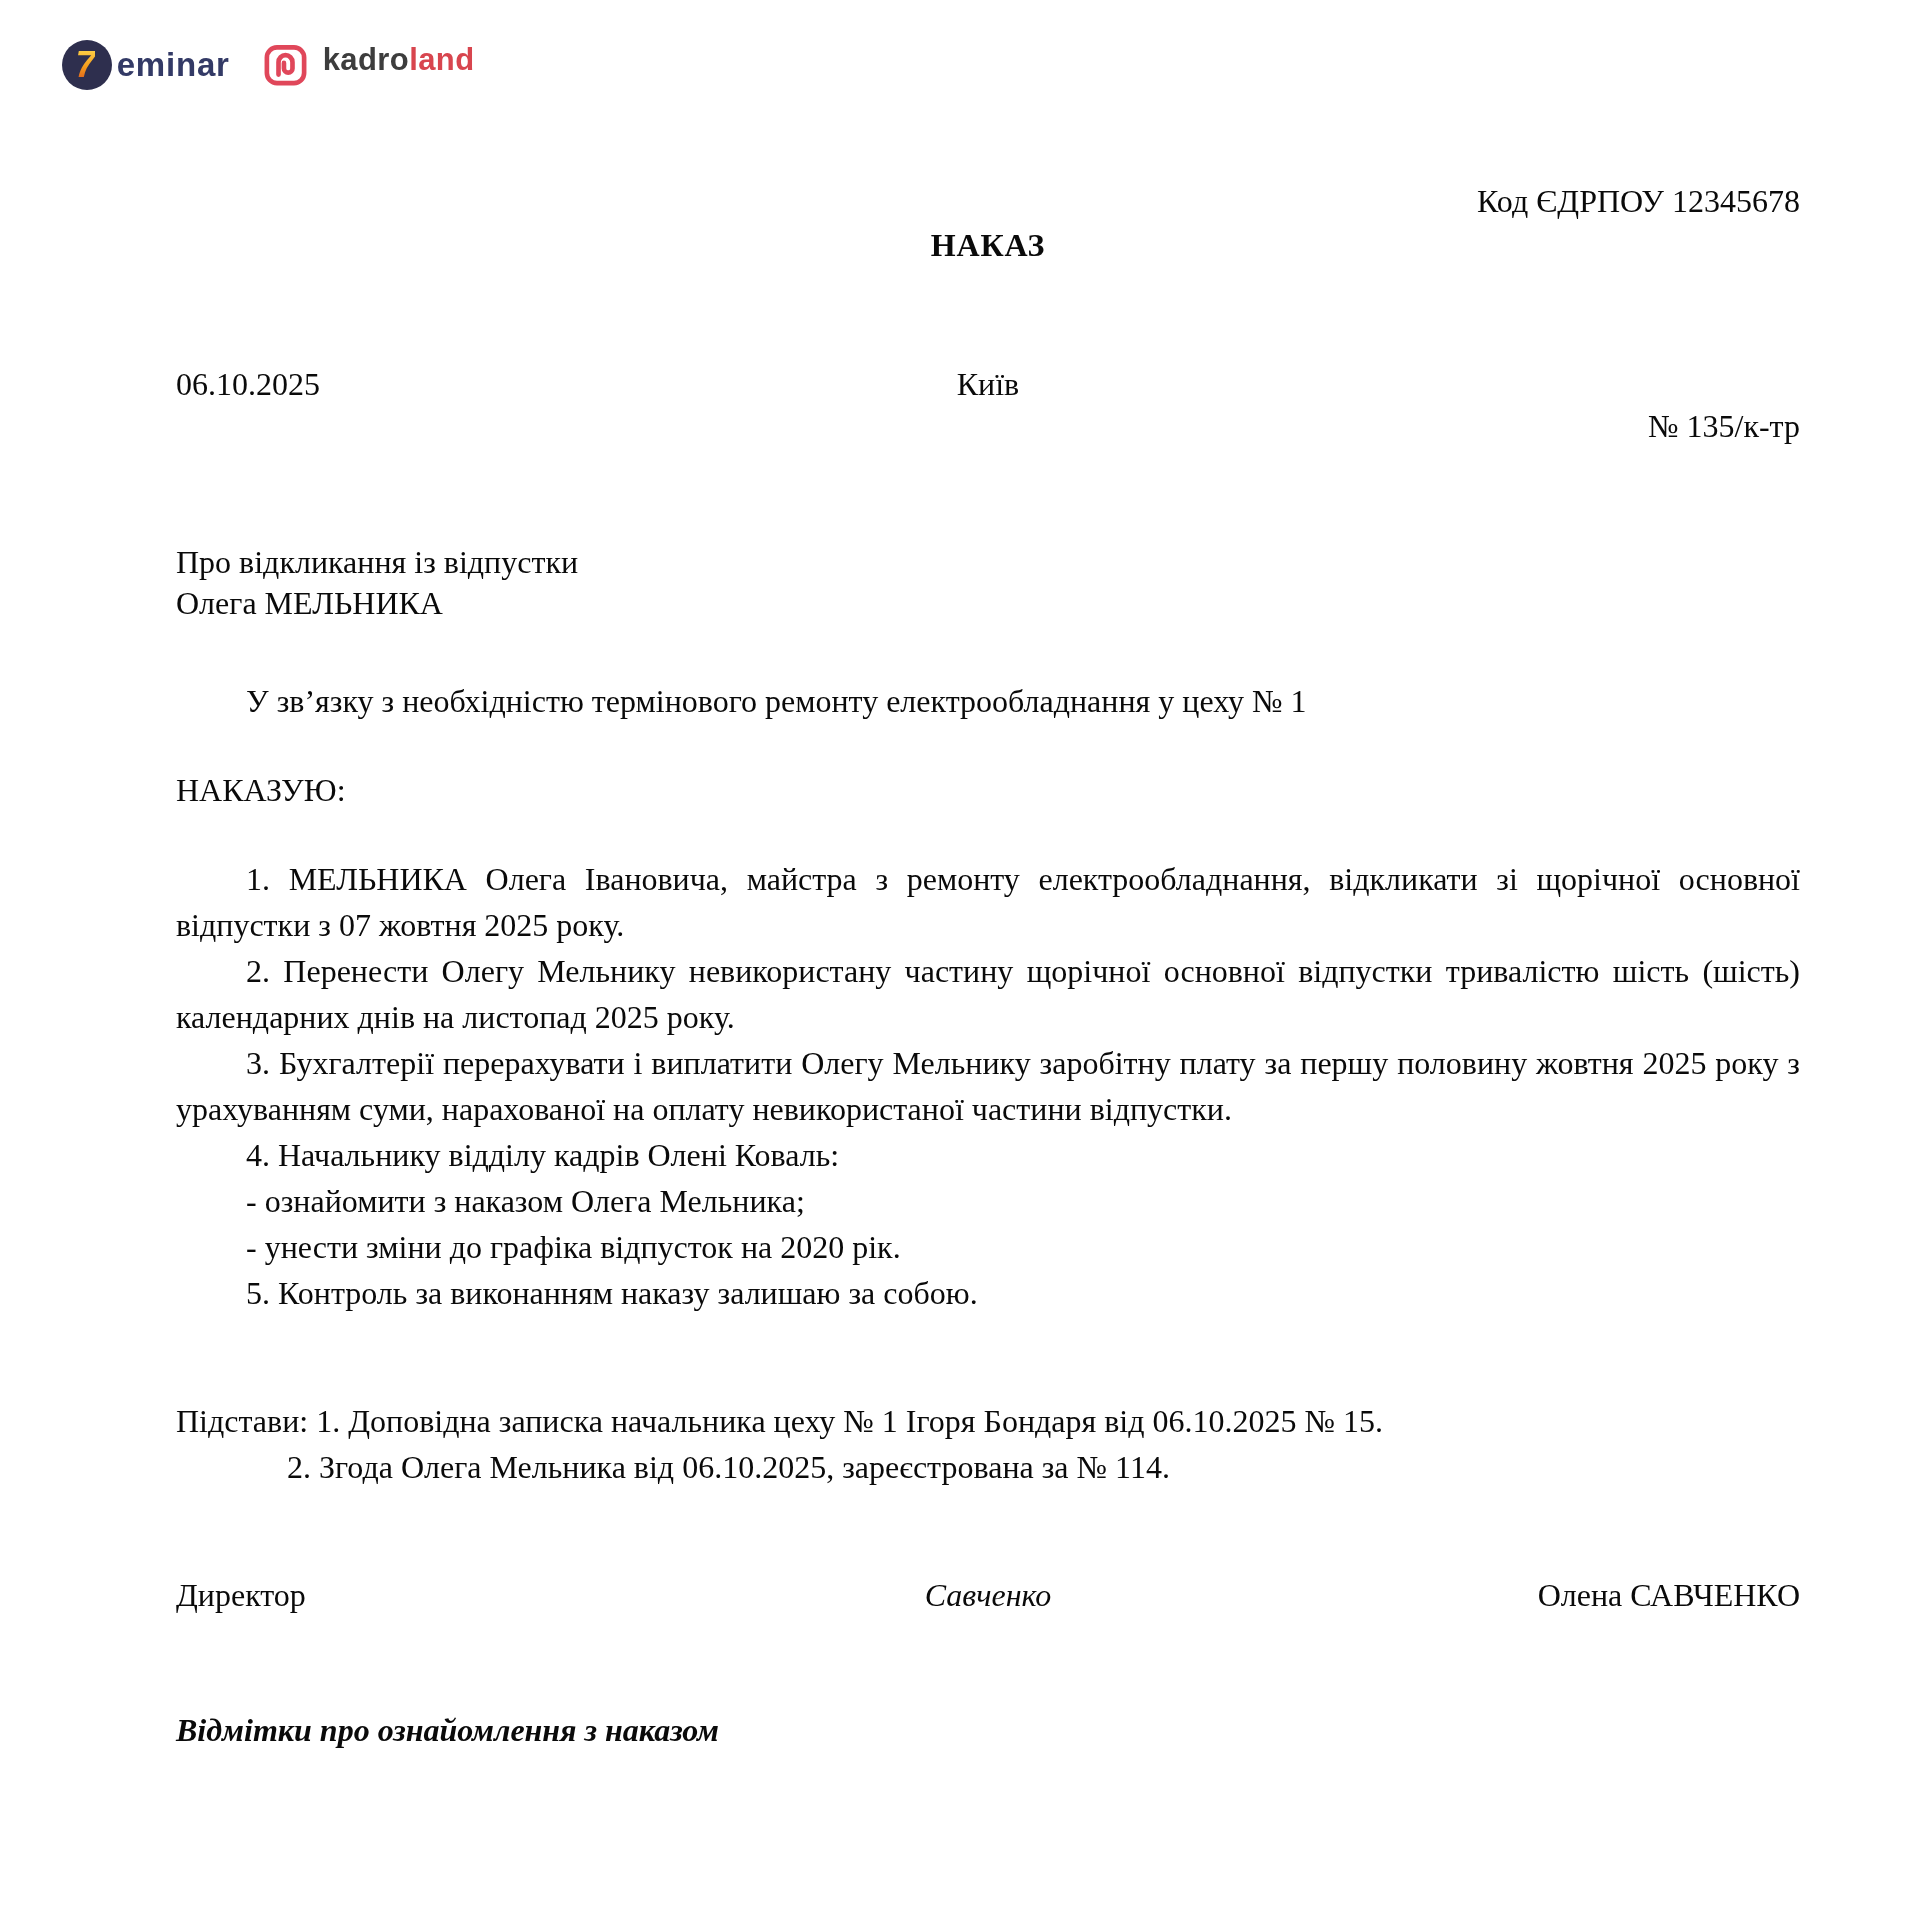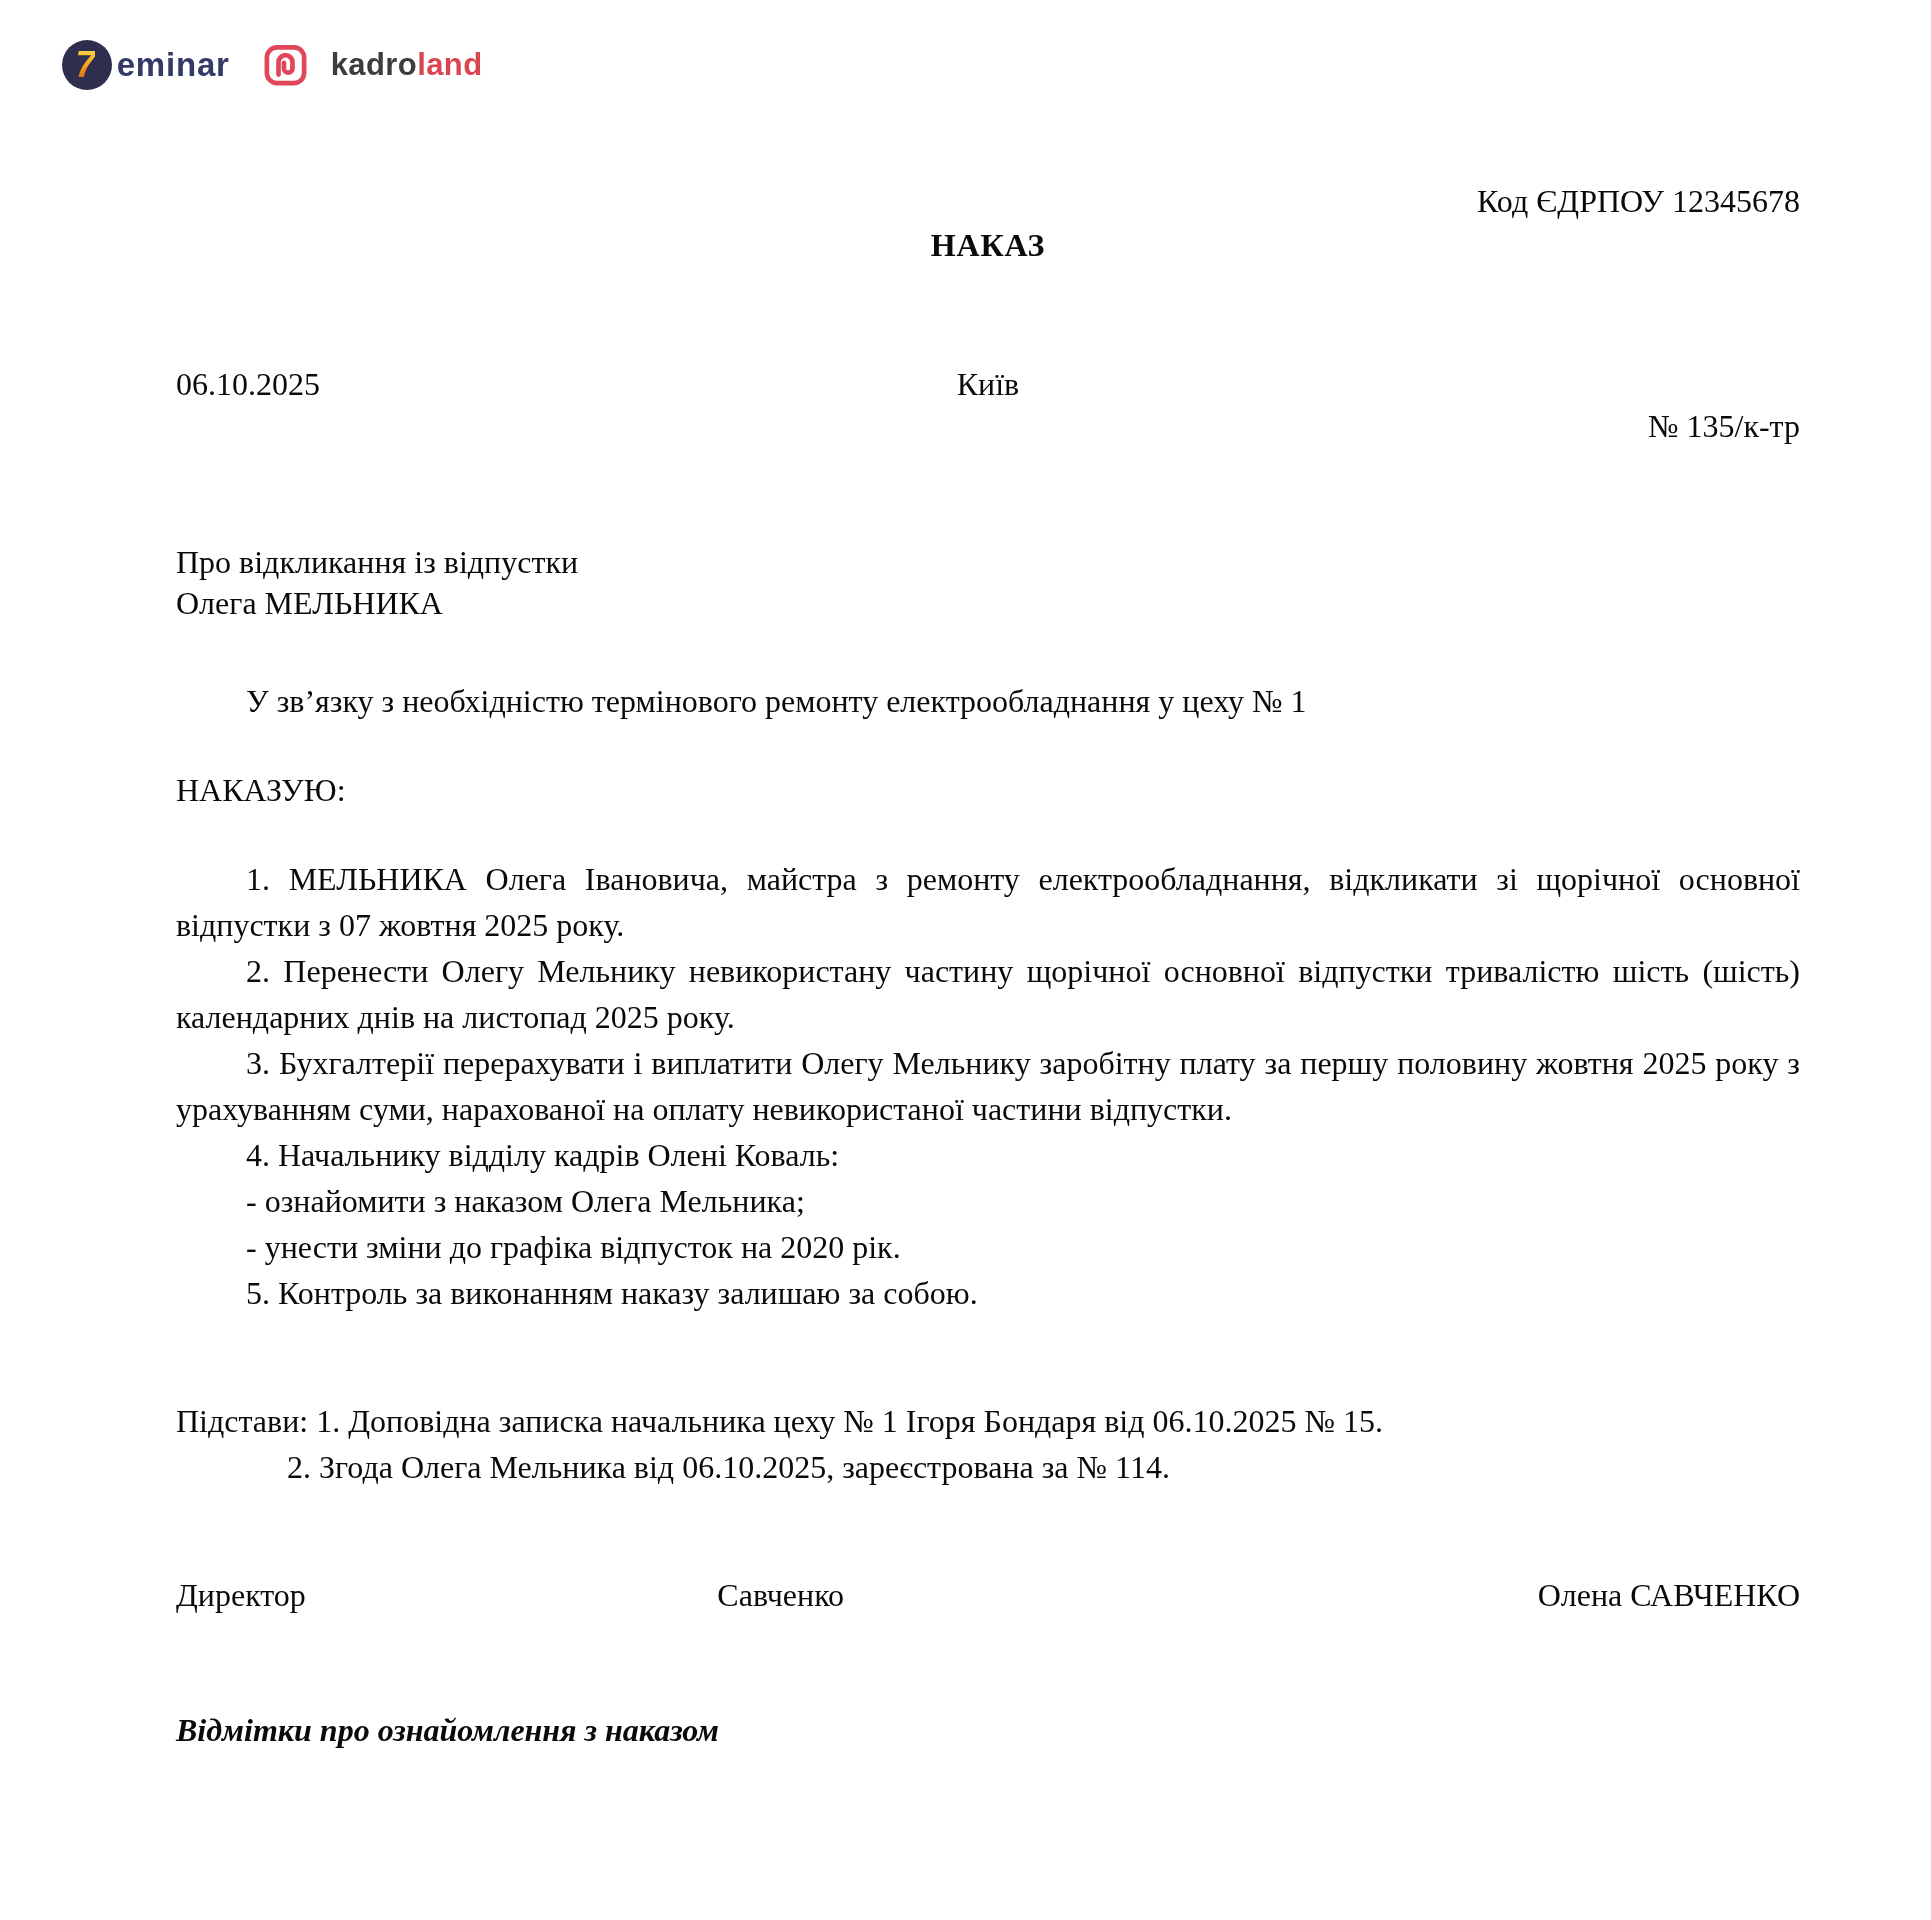--- a/index.html
+++ b/index.html
@@ -32,21 +32,21 @@
   .circle7 .seven {
     font-family: "Liberation Sans", sans-serif;
     font-weight: 700; font-style: italic;
     font-size: 36px; line-height: 1;
     background: linear-gradient(180deg, #ffd94e 0%, #f59c1c 55%, #d9531e 100%);
     -webkit-background-clip: text; background-clip: text;
     color: transparent;
     transform: translateX(-1.6px);
   }
   .etext { color: #333a66; font-weight: 700; font-size: 33px; letter-spacing: 0.8px; }
-  .logok { display: flex; align-items: center; gap: 23px; }
+  .logok { display: flex; align-items: flex-start; gap: 15px; }
   .ktext { font-weight: 700; font-size: 31px; letter-spacing: 0.4px; }
   .ktext .kadro { color: #3d3d3d; }
   .ktext .land { color: #d8454e; }
   
   .content { margin-left: 114px; font-size: 32px; line-height: 46px; }
   .company {
     text-align: center; font-weight: 700;
     font-size: 32px; line-height: 41px;
   }
   .edrpou { text-align: right; margin-top: 47px; line-height: 38px; }
@@ -59,21 +59,21 @@
   p { margin: 0; }
   .indent { text-indent: 70px; }
   .just { text-align: justify; }
   .preamble { margin-top: 54px; }
   .orderword { margin-top: 43px; }
   .items { margin-top: 43px; }
   .grounds { margin-top: 82px; }
   .grounds .g2 { padding-left: 111px; }
   .sigrow { display: flex; margin-top: 86px; line-height: 38px; }
   .sigrow .zone { flex: 1 1 0; }
-  .sigrow .zc { }
+  .sigrow .zc { text-align: center; font-style: italic; }
   .sigrow .zr { text-align: right; }
   .vidmitky { margin-top: 97px; font-weight: 700; font-style: italic; line-height: 38px; }
 </style>
 </head>
 <body>
 
 <div class="page">
 
   <div class="logos">
     <div class="logo7">

